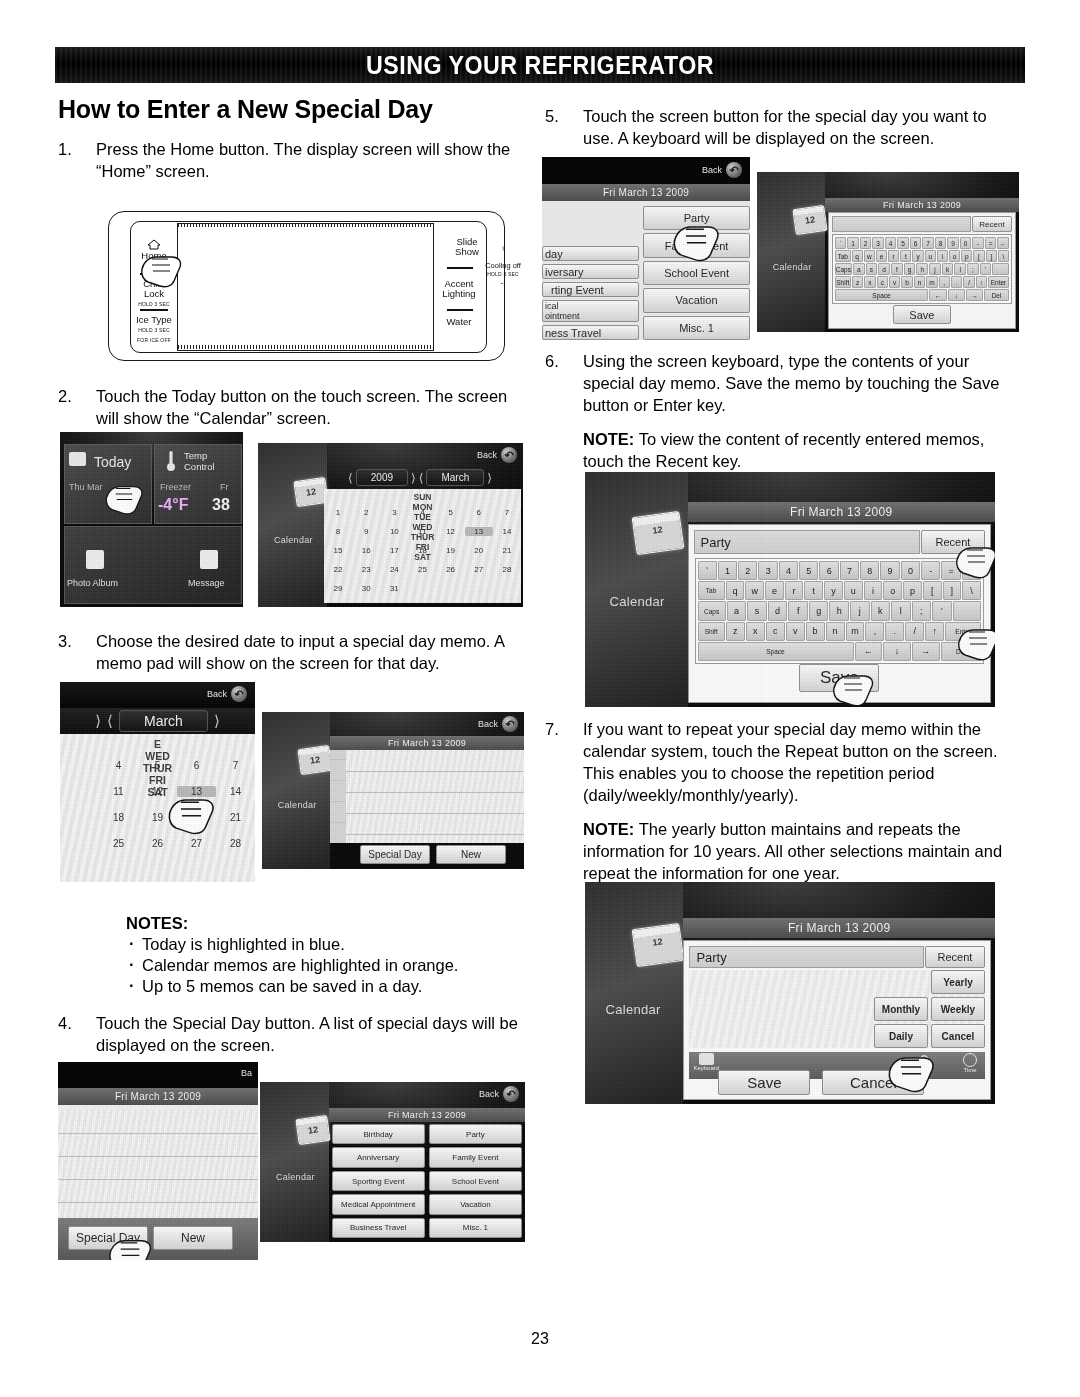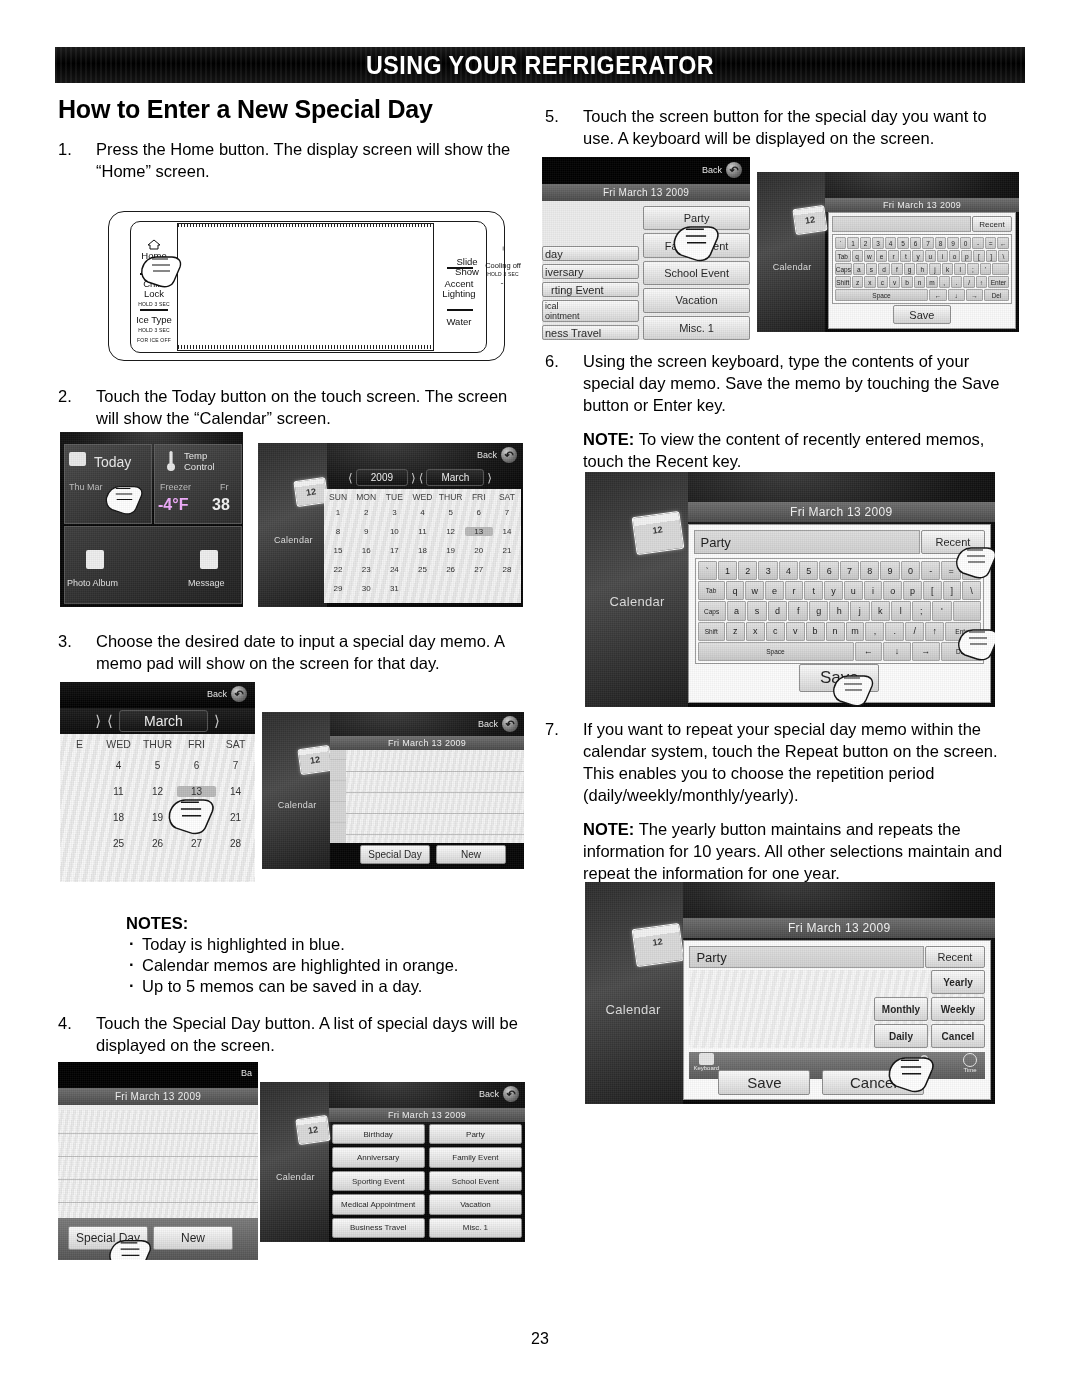--- a/index.html
+++ b/index.html
@@ -147,21 +147,21 @@
   .cal-head{
     position:absolute;display:flex;align-items:center;gap:3px;
   }
   .cal-pill{
     background:linear-gradient(180deg,#2b2b2b,#101010);
     color:#f0f0f0;font-size:10px;border-radius:3px;
     padding:2px 14px;border:1px solid #555;
   }
   .arrowk{color:#cfcfcf;font-size:12px;}
   .dow-row{
-    position:absolute;display:flex;color:#3a3a3a;font-size:8.5px;font-weight:normal;
+    position:absolute;display:flex;color:#3a3a3a;font-size:8.5px;font-weight:bold;flex-direction:column;
   }
   .dow-row span{flex:1;text-align:center;}
   .day-row{position:absolute;display:flex;color:#2e2e2e;font-size:8px;}
   .day-row span{flex:1;text-align:center;}
   .day-hl{background:#b9b9b9;border-radius:2px;}
 
   
   .kb{
     position:absolute;background:#fff;border:1px solid #9a9a9a;
     display:flex;flex-direction:column;gap:1px;padding:2px;
@@ -226,21 +226,21 @@
     </div>
     <div class="pdash" style="left:40px;top:68px;width:28px;"></div>
     <div class="ptext" style="left:30px;top:74px;width:48px;">
       Child<br>Lock<span class="tiny">HOLD 3 SEC</span>
     </div>
     <div class="pdash" style="left:40px;top:104px;width:28px;"></div>
     <div class="ptext" style="left:29px;top:110px;width:50px;">
       Ice Type<span class="tiny">HOLD 3 SEC<br>FOR ICE OFF</span>
     </div>
 
-    <div class="ptext" style="left:333px;top:32px;width:68px;margin-top:20px;">Slide<br>Show</div>
+    <div class="ptext" style="left:333px;top:32px;width:68px;">Slide<br>Show</div>
     <div class="pdash" style="left:347px;top:62px;width:26px;"></div>
     <div class="ptext" style="left:331px;top:74px;width:56px;">Accent<br>Lighting</div>
     <div class="pdash" style="left:347px;top:104px;width:26px;"></div>
     <div class="ptext" style="left:336px;top:112px;width:46px;">Water</div>
 
     <div class="ptext" style="left:377px;top:42px;width:52px;font-size:7px;line-height:8px;">╵</div>
     <div class="ptext" style="left:374px;top:56px;width:58px;font-size:7.5px;line-height:9px;">
       Cooling off<span class="tiny">HOLD 3 SEC</span>
     </div>
     <div class="ptext" style="left:377px;top:74px;width:52px;font-size:7px;">╴</div>

